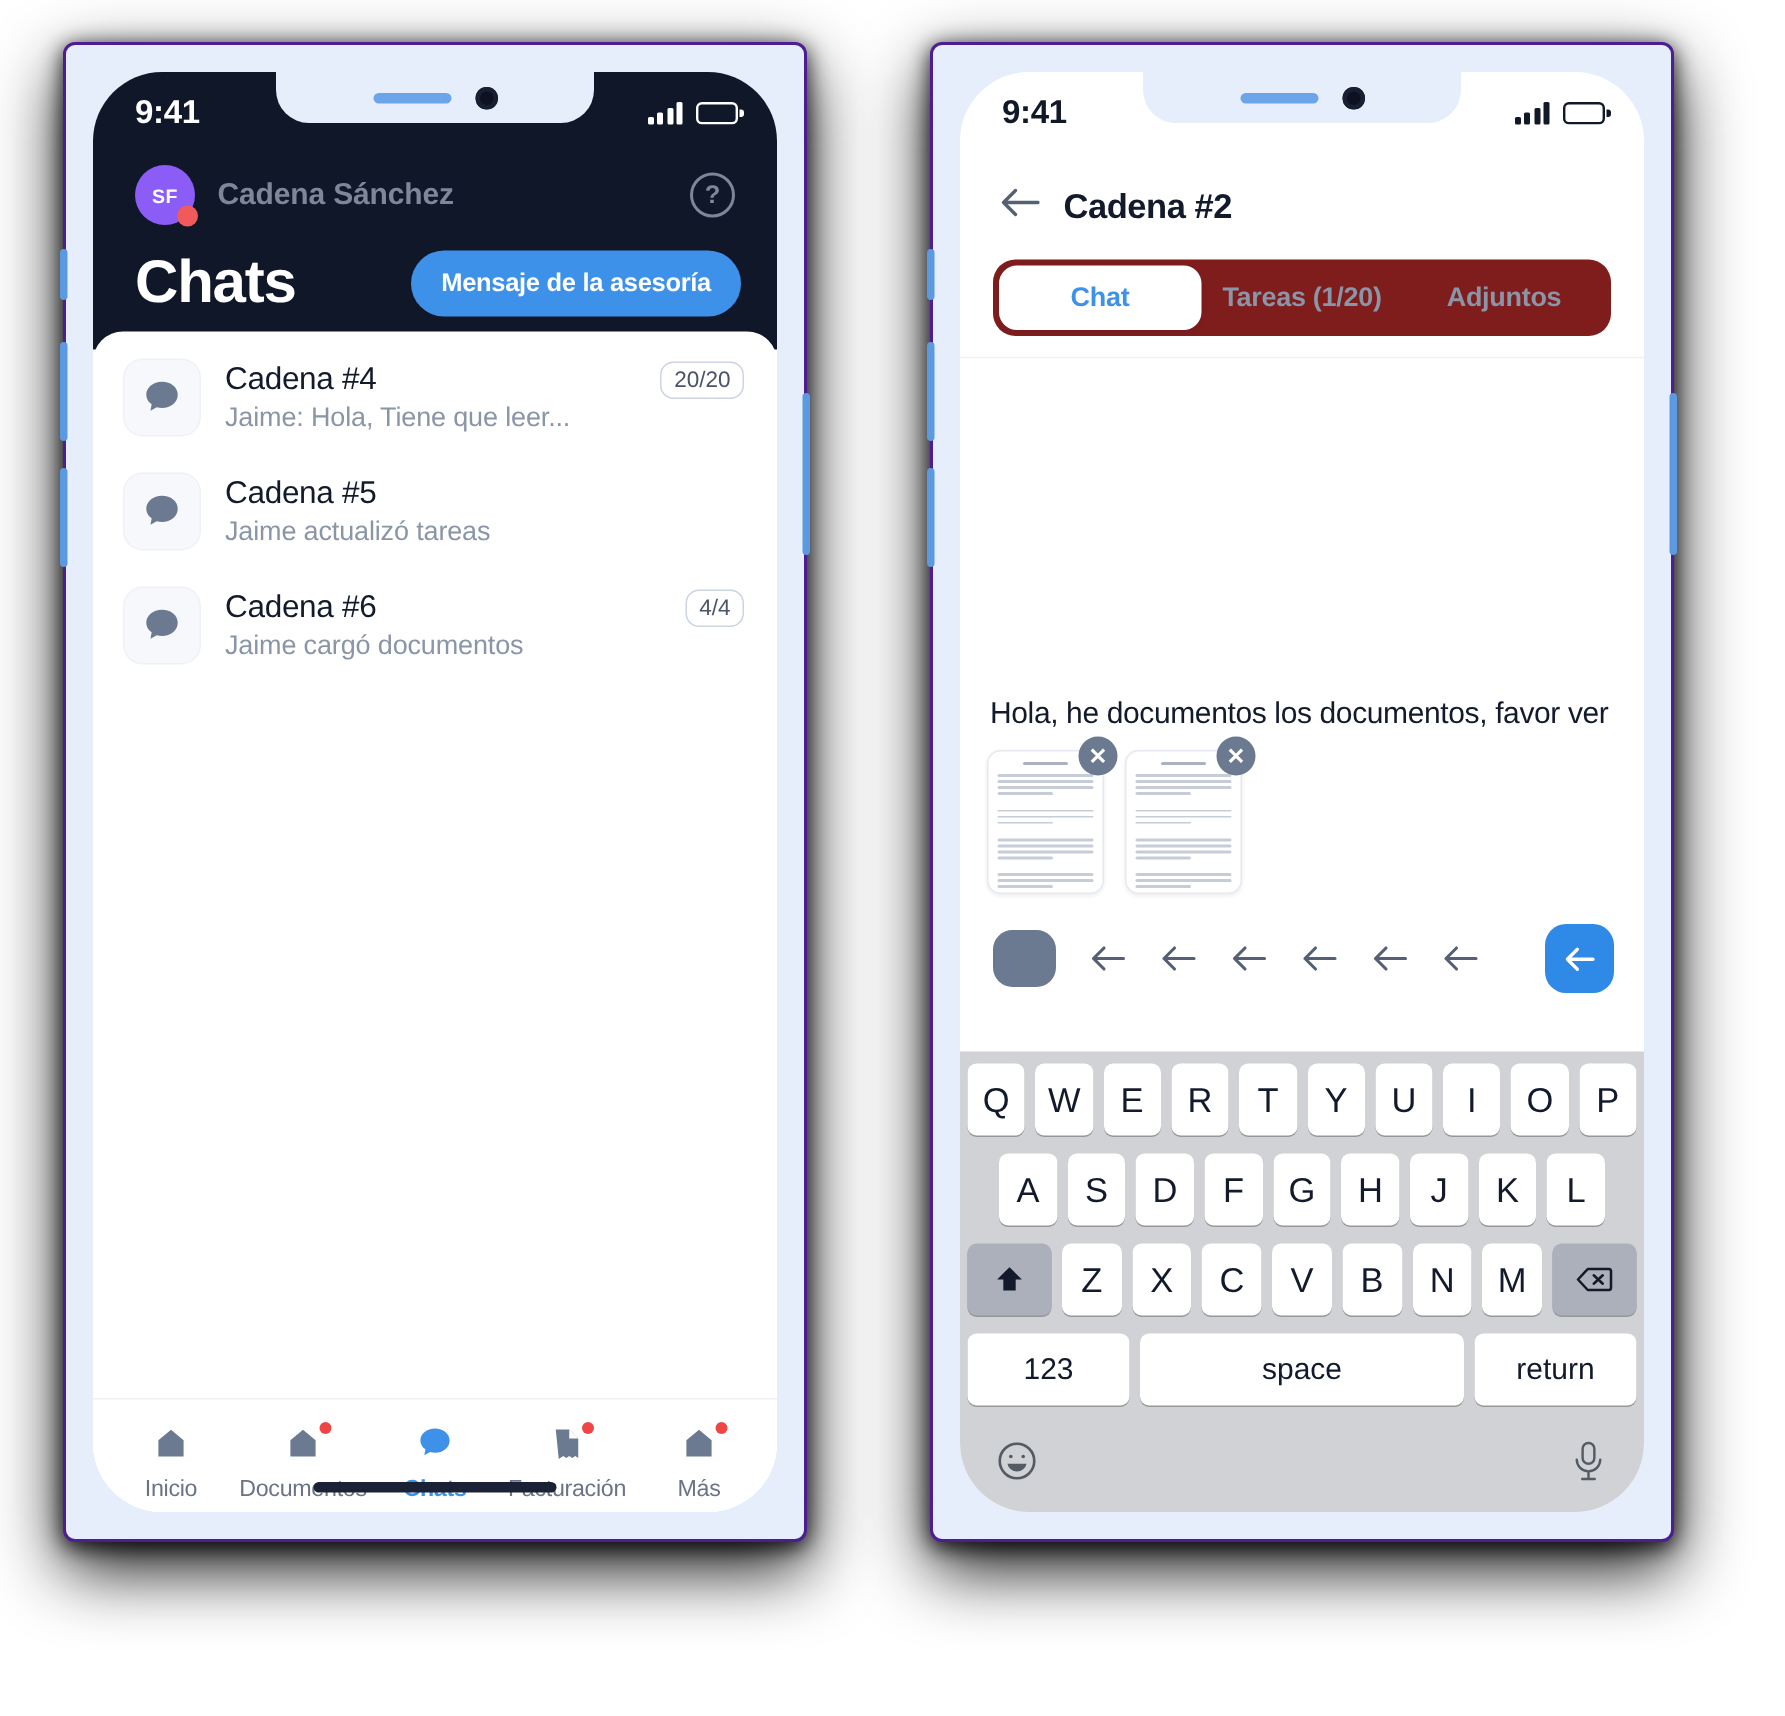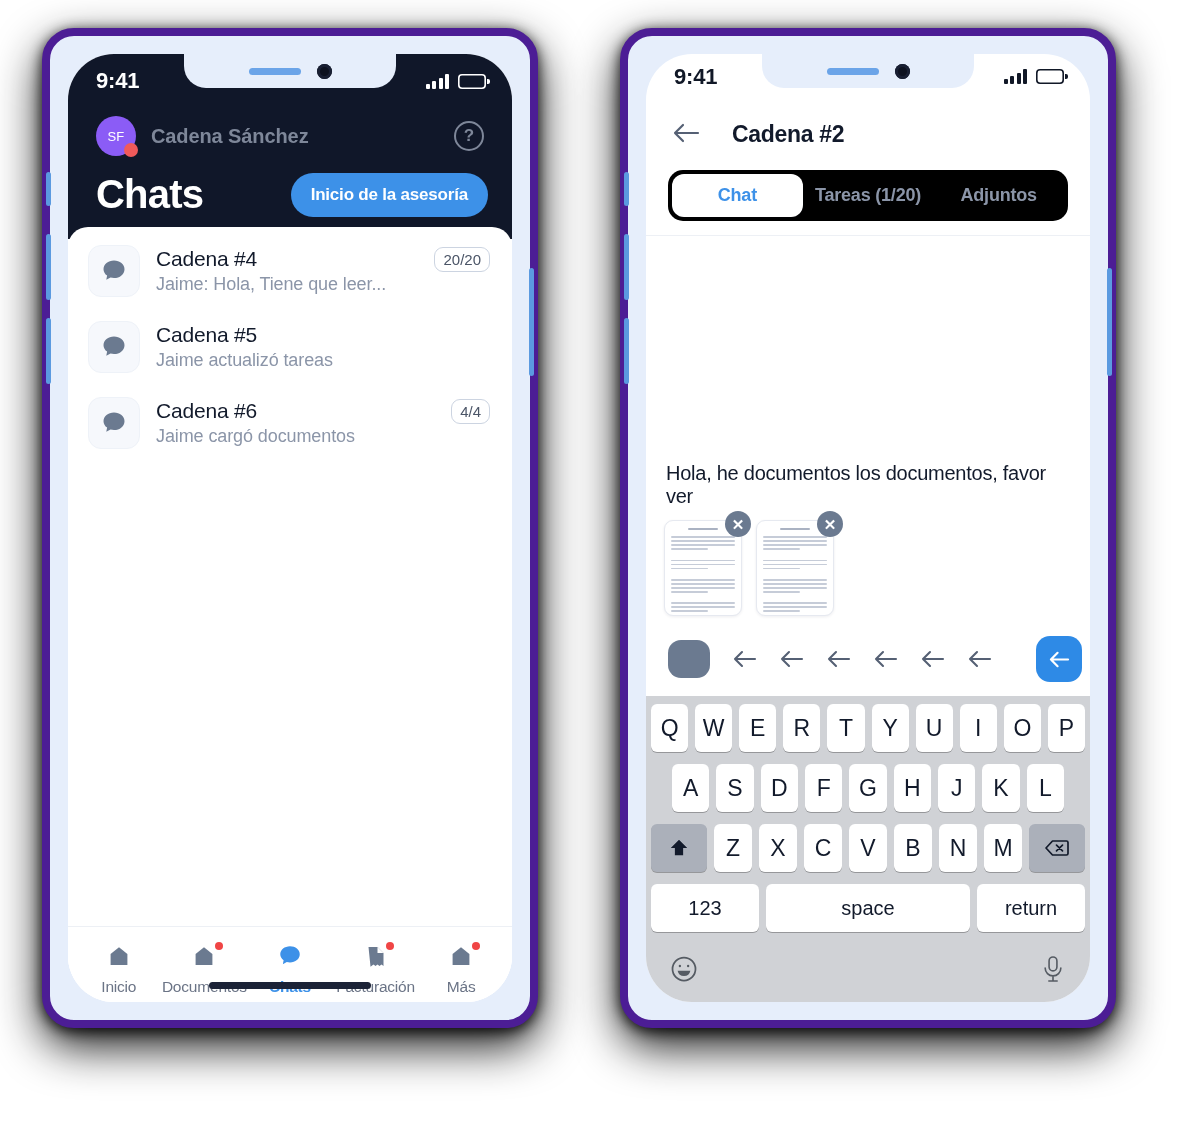--- a/index.html
+++ b/index.html
@@ -14,23 +14,23 @@
   }
 
   .stage {
     position: absolute;
     inset: 0;
   }
 
   
   .phone {
     position: absolute;
-    border-radius: 32px;
+    border-radius: 8px;
     background: #e6eefb;
-    border: 8px solid #4c1d95;
+    border: 2px solid #4c1d95;
     box-shadow: 0 18px 46px rgba(0,0,0,0.92), 0 3px 14px rgba(0,0,0,0.85);
     overflow: visible;
   }
   .phone-left  { left: 42px;  top: 28px;  width: 496px; height: 1000px; }
   .phone-right { left: 620px; top: 28px;  width: 496px; height: 1000px; }
 
   .screen {
     position: absolute;
     left: 18px; top: 18px; right: 18px; bottom: 18px;
     border-radius: 46px;
@@ -127,21 +127,21 @@
     align-items: center;
     padding: 8px 28px 0 28px;
     gap: 15px;
   }
   .avatar {
     width: 40px; height: 40px;
     border-radius: 50%;
     background: #8b5cf6;
     color: #ffffff;
     font-size: 13px;
-    font-weight: 400;
+    font-weight: 700;
     display: flex; align-items: center; justify-content: center;
     position: relative;
     flex: 0 0 auto;
     letter-spacing: 0.3px;
   }
   .avatar .dot {
     position: absolute;
     right: -2px; bottom: -1px;
     width: 14px; height: 14px;
     border-radius: 50%;
@@ -290,34 +290,34 @@
   
   .r-screen { background: #ffffff; display: flex; flex-direction: column; }
   .r-screen .clock { color: #111827; }
   .r-screen .bars i { background: #111827; }
   .r-screen .battery { box-shadow: inset 0 0 0 1.6px #111827; }
   .r-screen .battery::after { background: #111827; }
   .r-screen .battery .fill { background: #111827; }
 
   .r-header {
     display: flex;
-    align-items: flex-end;
-    gap: 32px;
+    align-items: flex-start;
+    gap: 15px;
     padding: 22px 26px 6px 26px;
   }
   .r-title {
     font-size: 23px;
     font-weight: 700;
     color: #121a2b;
     letter-spacing: -0.3px;
   }
 
   .segmented {
     margin: 16px 22px 0 22px;
-    background: #000000;
+    background: #7f1d1d;
     border-radius: 15px;
     display: flex;
     padding: 4px;
   }
   .seg {
     flex: 1;
     text-align: center;
     padding: 11px 4px;
     font-size: 18px;
     color: #8b95a8;
@@ -476,21 +476,21 @@
           <div class="avatar">
             <span>SF</span>
             <span class="dot"></span>
           </div>
           <div class="org-name">Cadena Sánchez</div>
           <div class="help-icon">?</div>
         </div>
 
         <div class="title-row">
           <div class="page-title">Chats</div>
-          <button class="cta-btn">Inicio de la asesoría</button>
+          <button class="cta-btn">Mensaje de la asesoría</button>
         </div>
       </div>
 
       <div class="l-body">
         <div class="chat-list">
 
           <div class="chat-row">
             <div class="chat-thumb">
               <svg width="28" height="28" viewBox="0 0 24 24" fill="#6b7a90" aria-hidden="true">
                 <path d="M12 3C7 3 3 6.3 3 10.4c0 2.2 1.2 4.2 3.1 5.5l-.7 3.6 3.6-1.9c1 .3 2 .4 3 .4 5 0 9-3.3 9-7.6S17 3 12 3z"></path>

